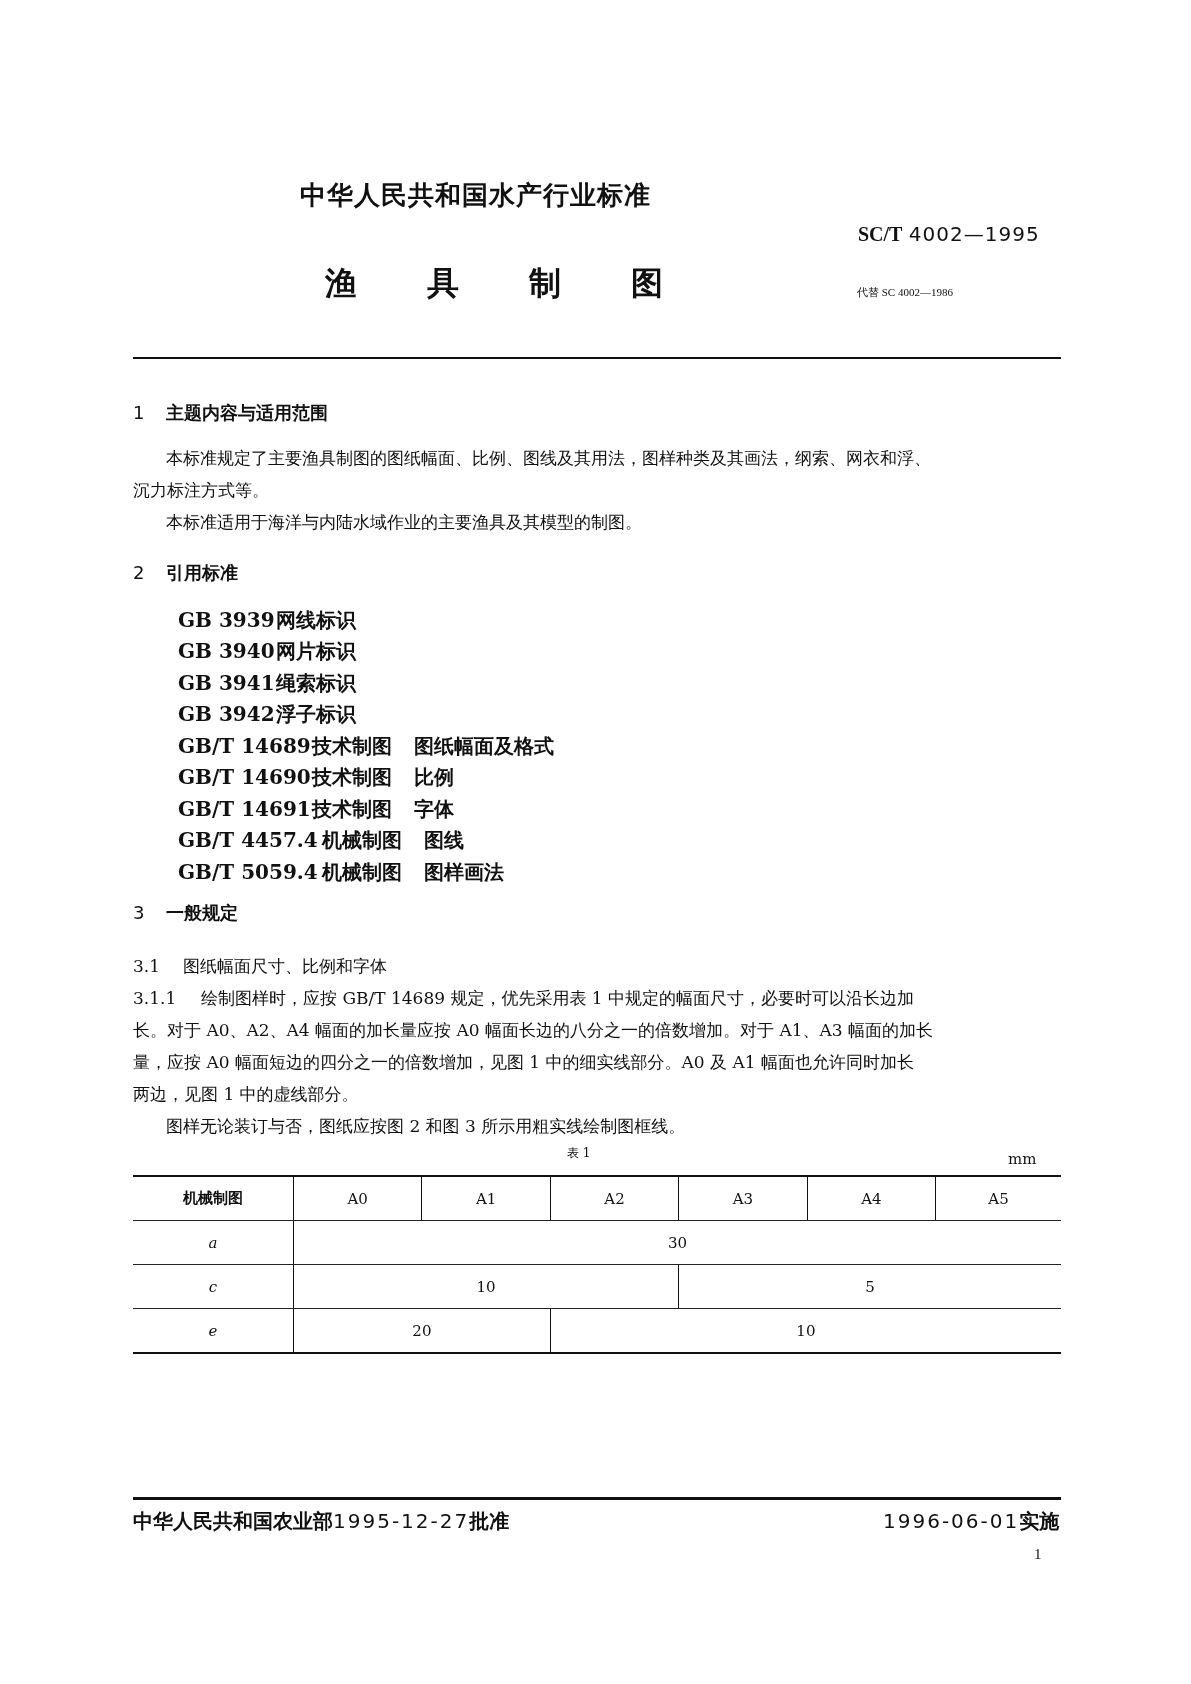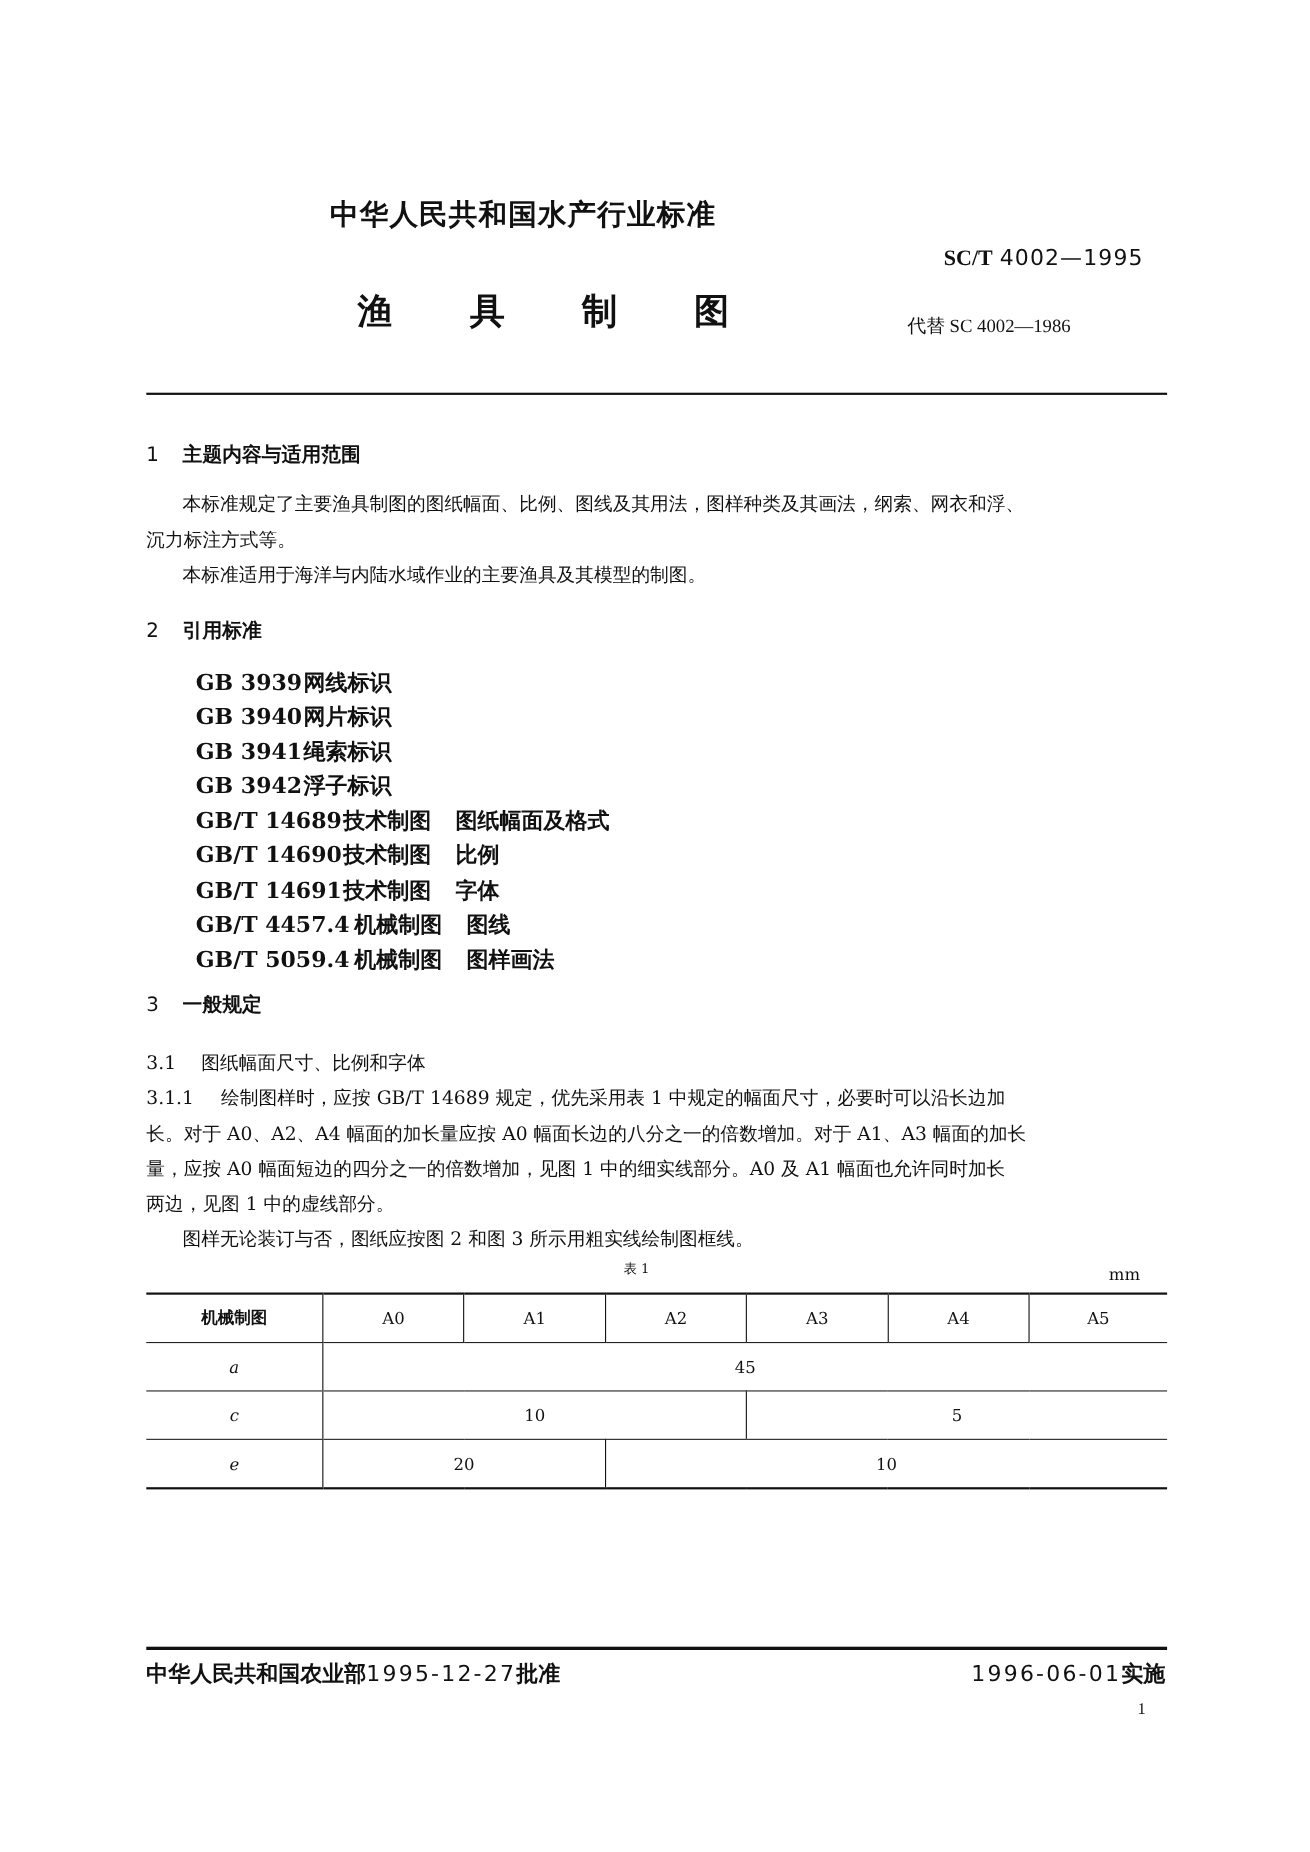--- a/index.html
+++ b/index.html
@@ -10,21 +10,21 @@
   }
   .abs { position: absolute; white-space: nowrap; }
   .sans { font-family: "DejaVu Sans", "Liberation Sans", sans-serif; }
   .serif { font-family: "Liberation Serif", "DejaVu Serif", serif; }
   .hdr-std { left: 300px; top: 178px; font-size: 26px; font-weight: bold; letter-spacing: 1px; }
   .std-code { left: 858px; top: 222px; font-size: 20px; }
   .std-code .pre { font-weight: bold; font-family: "Liberation Serif", serif; }
   .std-code .num { font-family: "DejaVu Sans", sans-serif; letter-spacing: 1px; }
   .doc-title { left: 325px; top: 262px; font-size: 32px; font-weight: bold; }
   .doc-title span { display: inline-block; width: 102px; }
-  .replaces { left: 825px; top: 285px; font-size: 17px; }
+  .replaces { left: 857px; top: 285px; font-size: 11px; }
   .rule-top { left: 133px; top: 357px; width: 928px; height: 2px; background: #111; }
   .sec-head { font-size: 18px; font-weight: bold; }
   .sec-head .n { display: inline-block; width: 33px; font-weight: normal; }
   .para { font-size: 17px; left: 133px; }
   .ref { left: 178px; font-size: 20px; font-weight: bold; }
   .ref .code { display: inline-block; }
   .ref .t2 { margin-left: 22px; }
   .tbl-caption { left: 567px; top: 1145px; font-size: 12px; }
   .tbl-unit { left: 1008px; top: 1150px; font-size: 15px; }
   table.t1 {
@@ -104,21 +104,21 @@
     <td class="sans" style="font-weight:bold;">机械制图</td>
     <td>A0</td>
     <td>A1</td>
     <td>A2</td>
     <td>A3</td>
     <td>A4</td>
     <td>A5</td>
   </tr>
   <tr>
     <td class="ital">a</td>
-    <td colspan="6">45</td>
+    <td colspan="6">30</td>
   </tr>
   <tr>
     <td class="ital">c</td>
     <td colspan="3">10</td>
     <td colspan="3">5</td>
   </tr>
   <tr>
     <td class="ital">e</td>
     <td colspan="2">20</td>
     <td colspan="4">10</td>

